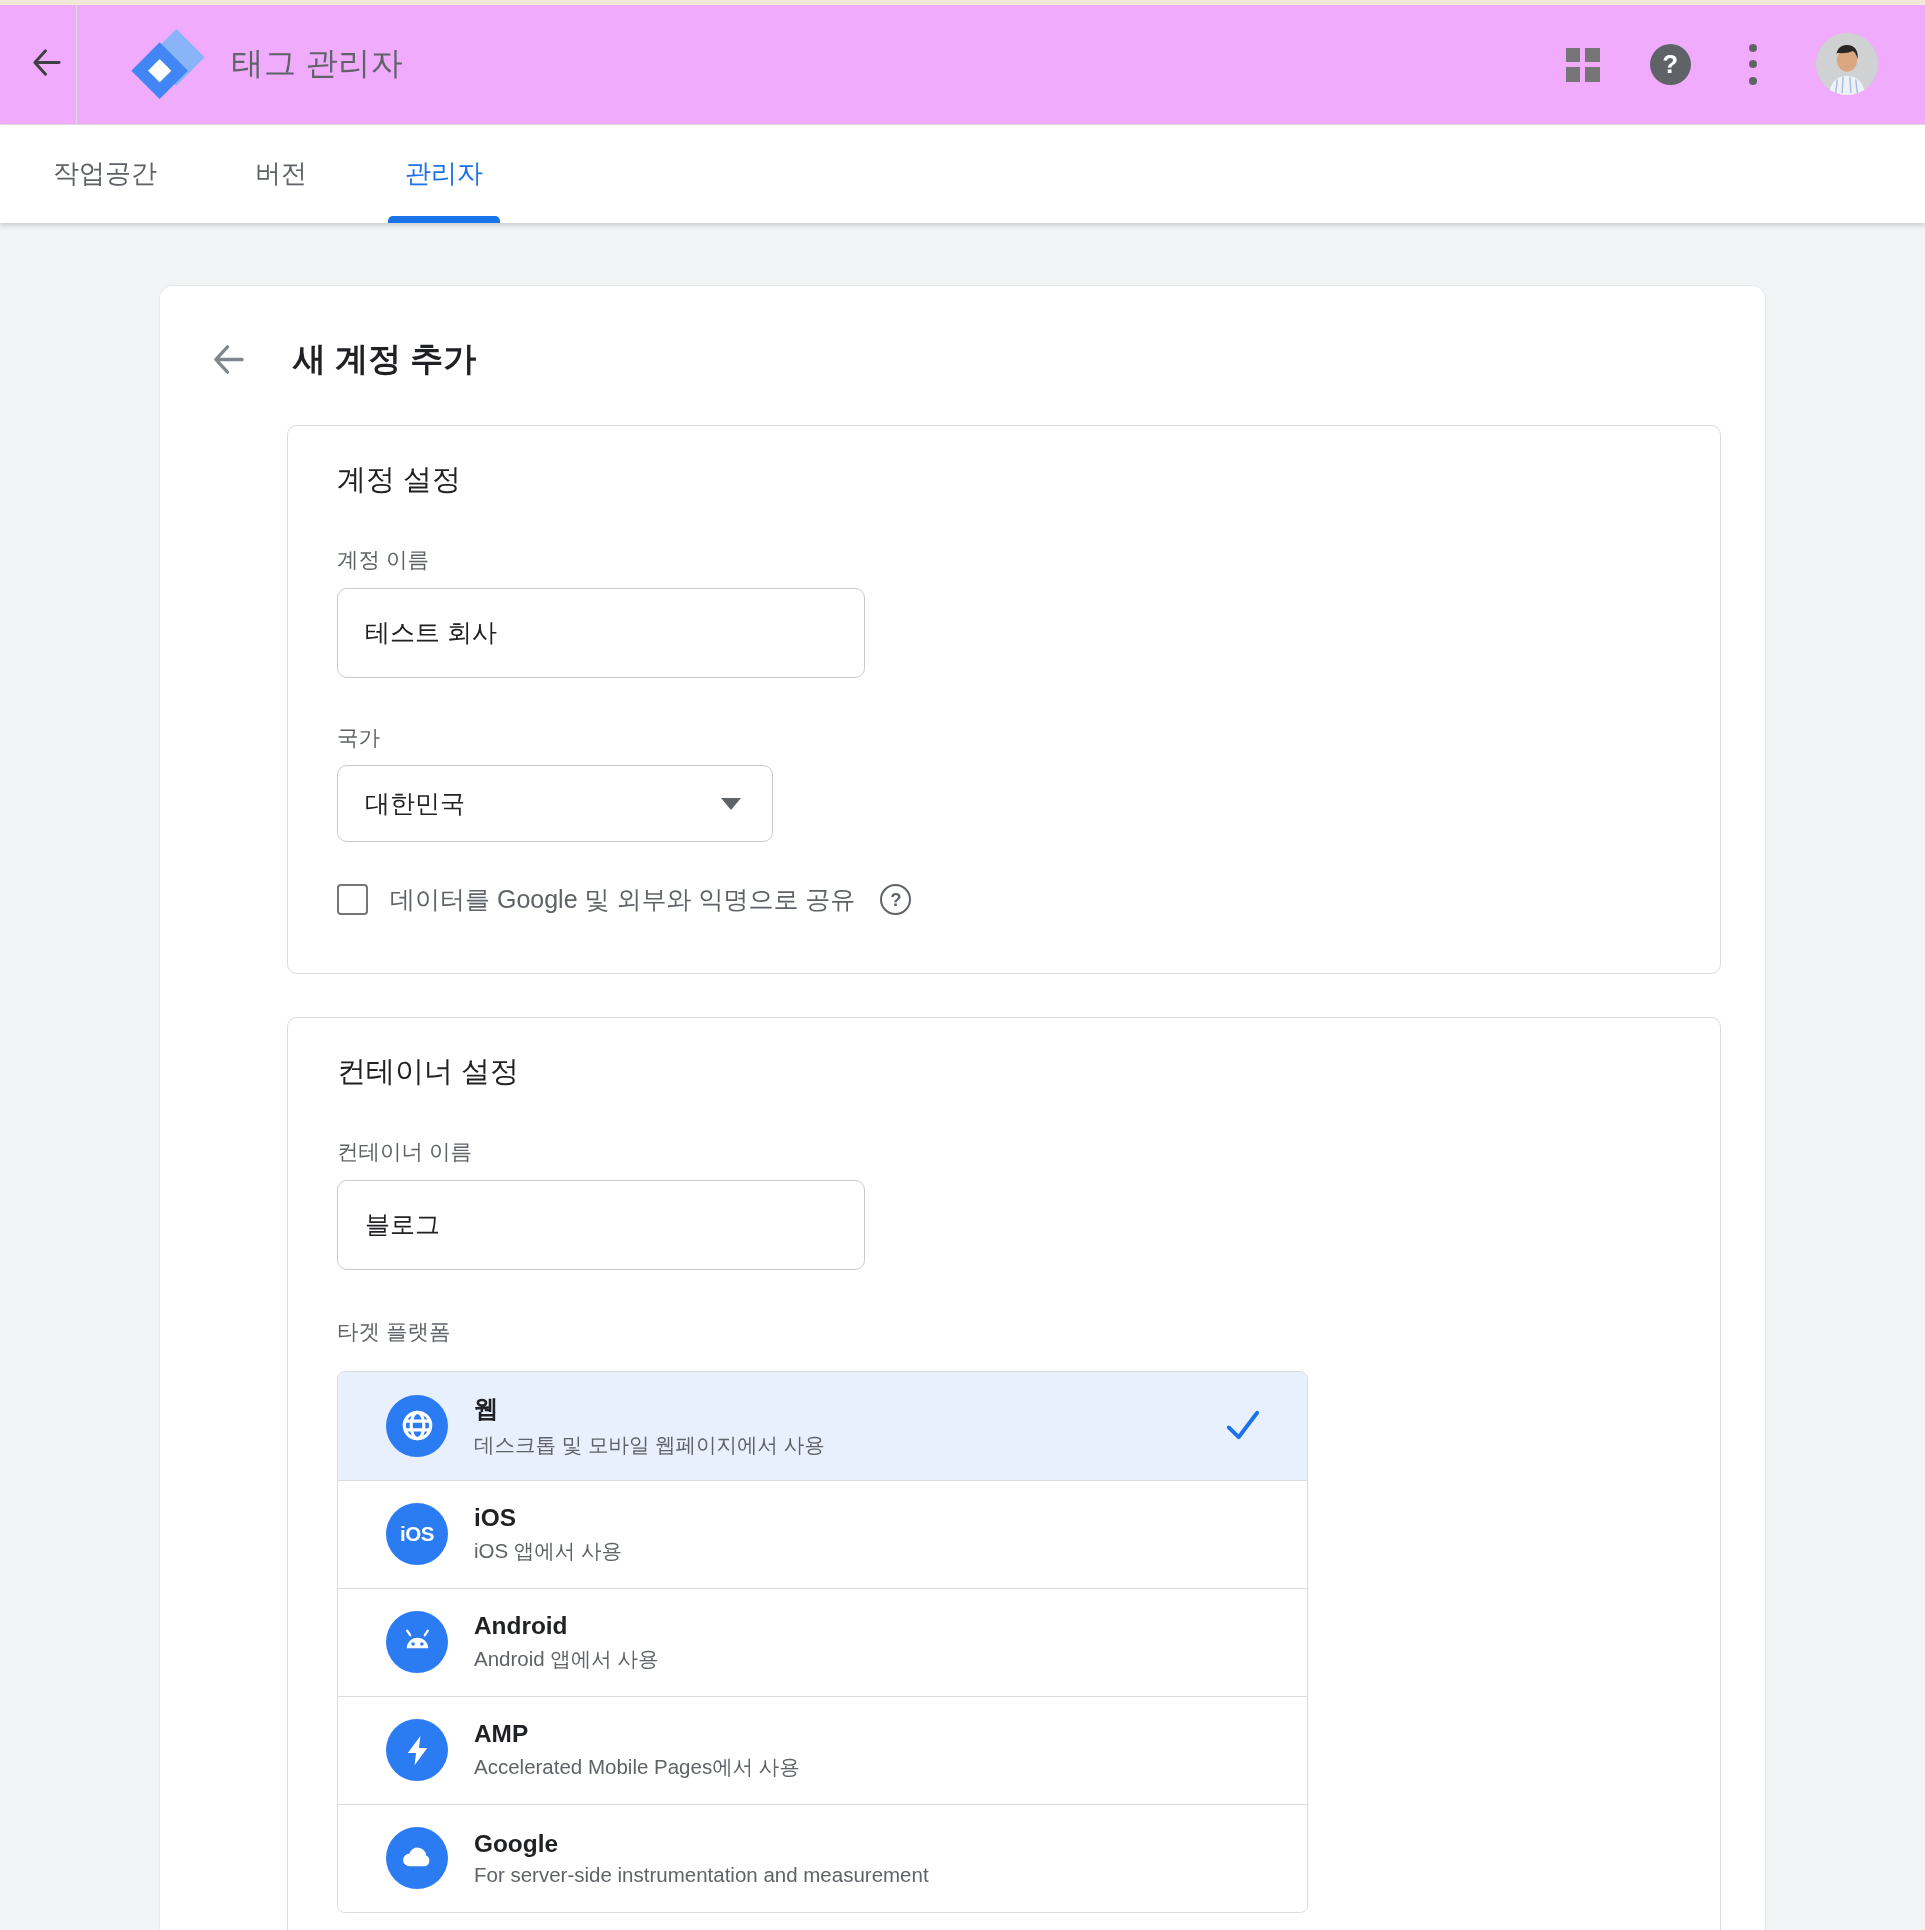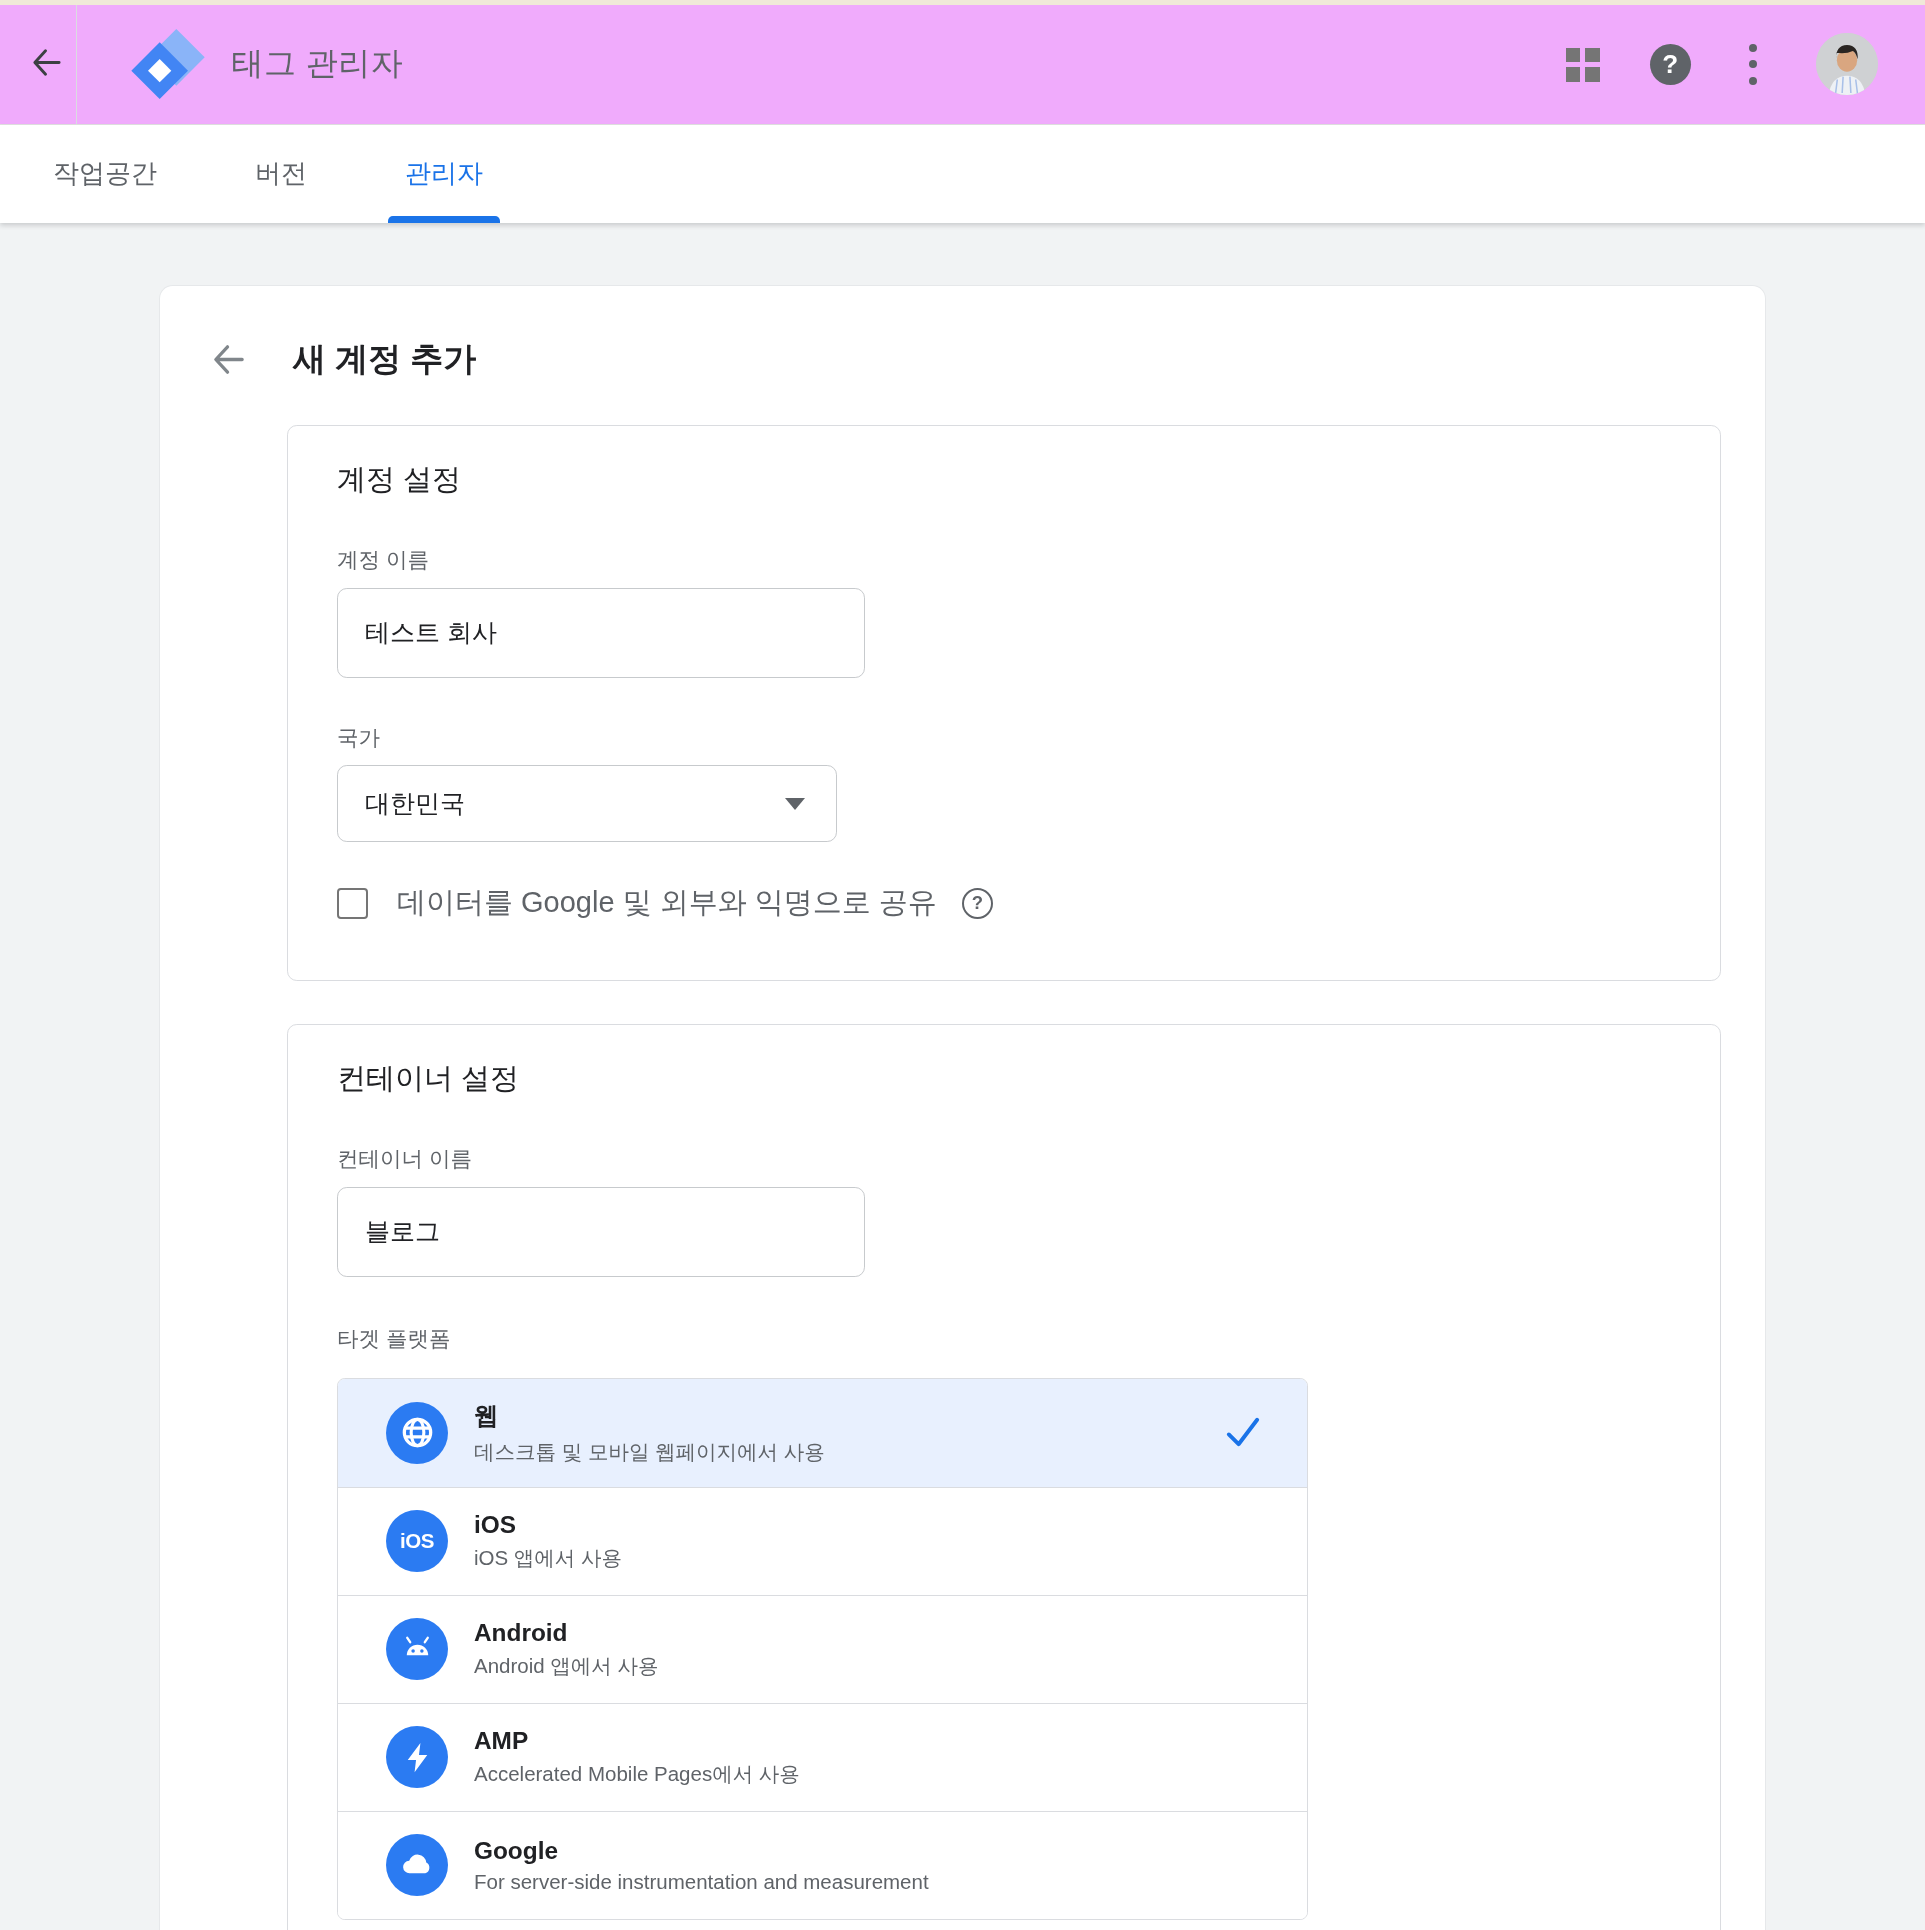--- a/index.html
+++ b/index.html
@@ -65,34 +65,34 @@
     padding: 34px 49px 57px 49px;
   }
   .section-title { font-size: 29px; font-weight: 400; color: #202124; }
   .field-label { font-size: 21.5px; color: #5f6368; margin-top: 45px; margin-bottom: 13.7px; }
   .text-input {
     width: 528px; height: 90px; border: 1px solid #c7cacd; border-radius: 9.8px;
     font-size: 25px; color: #202124; padding: 0 27px;
     font-family: "Liberation Sans", sans-serif; background: #fff; outline: none;
   }
   .select-box {
-    width: 500px; height: 77px; border: 1px solid #c7cacd; border-radius: 9.8px;
+    width: 436px; height: 77px; border: 1px solid #c7cacd; border-radius: 9.8px;
     display: flex; align-items: center; padding: 0 27px; cursor: pointer; background: #fff;
   }
   .select-value { font-size: 25px; color: #202124; flex: 1; }
   .caret-down {
     width: 0; height: 0; border-left: 10.7px solid transparent; border-right: 10.7px solid transparent;
     border-top: 12.7px solid #5f6368; margin-right: 3.9px;
   }
   .checkbox-row { display: flex; align-items: center; margin-top: 41px; }
   .checkbox {
     width: 31px; height: 31px; border: 2.9px solid #757575; border-radius: 3.9px;
     background: #fff; cursor: pointer; flex: 0 0 auto;
   }
-  .checkbox-label { margin-left: 29px; font-size: 29px; color: #5f6368; }
+  .checkbox-label { margin-left: 22px; font-size: 25px; color: #5f6368; }
   .help-outline {
     margin-left: 25px; width: 31px; height: 31px; border: 2.4px solid #5f6368; border-radius: 50%;
     color: #5f6368; font-size: 18.5px; font-weight: bold; display: flex; align-items: center; justify-content: center;
     cursor: pointer; flex: 0 0 auto;
   }
   
   .platform-label { margin-top: 47px; }
   .platform-list { width: 971px; border: 1px solid #dadce0; border-radius: 7.8px; margin-top: 25px; overflow: hidden; background:#fff; }
   .platform-row { display: flex; align-items: center; height: 108px; cursor: pointer; background: #fff; }
   .platform-row + .platform-row { border-top: 1px solid #dadce0; }

